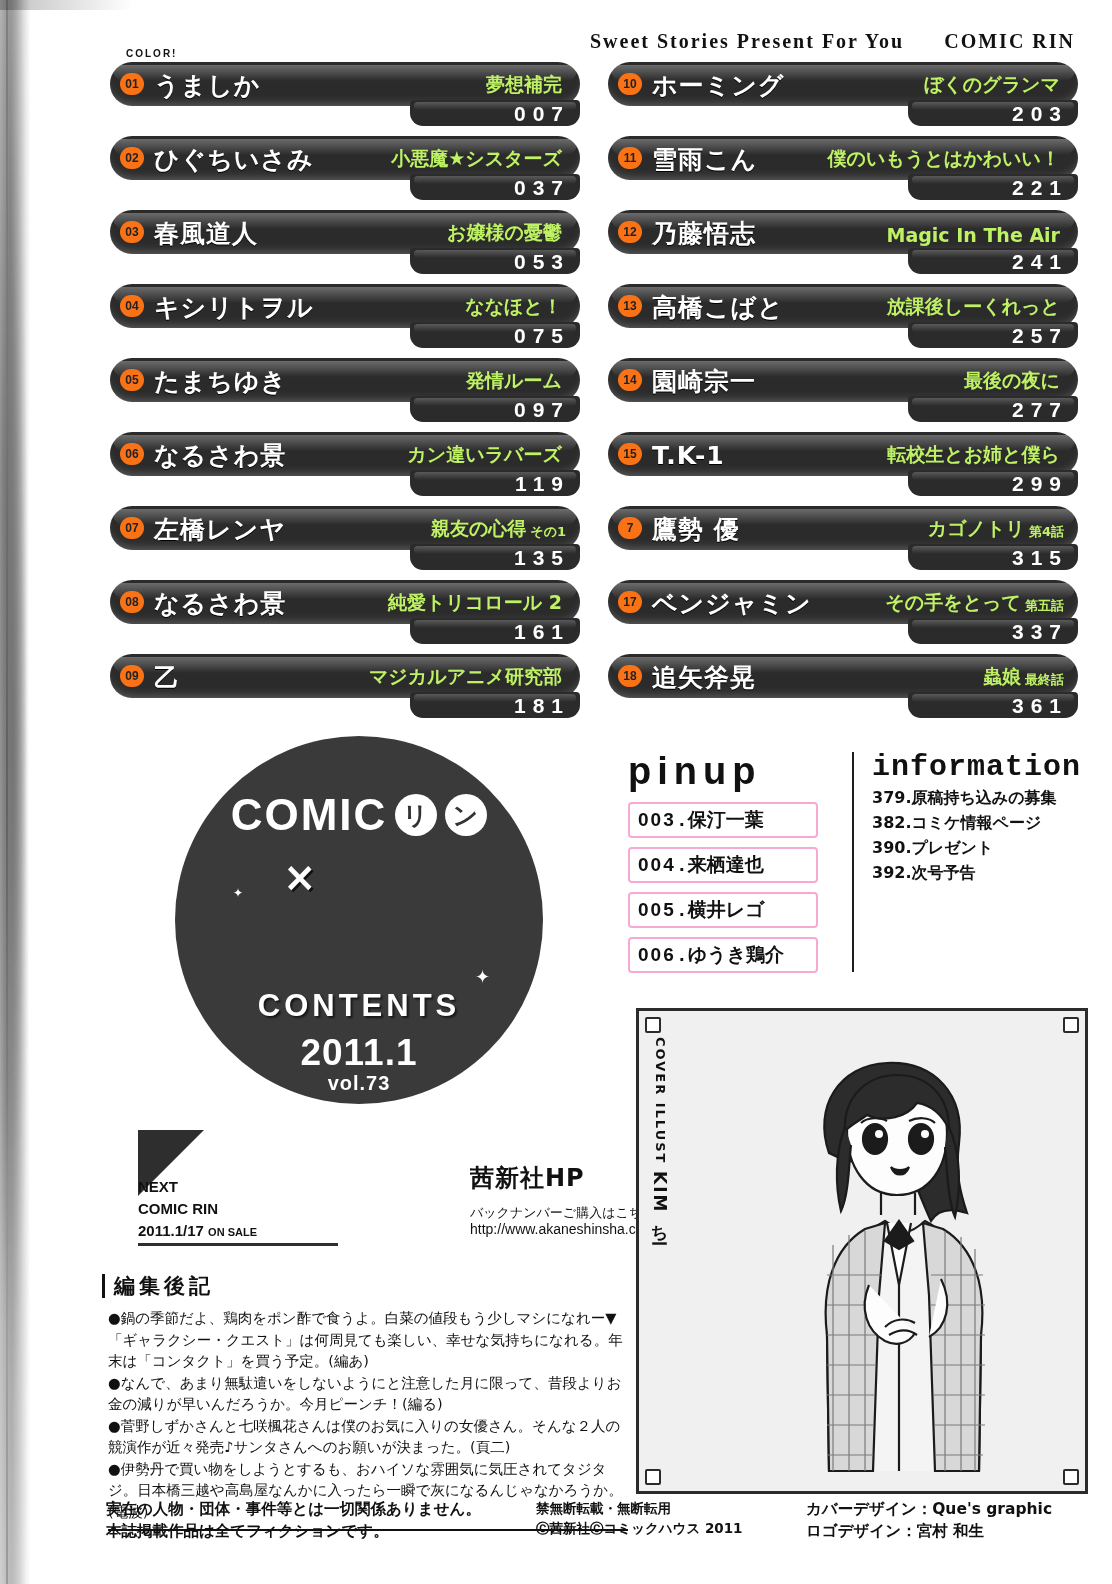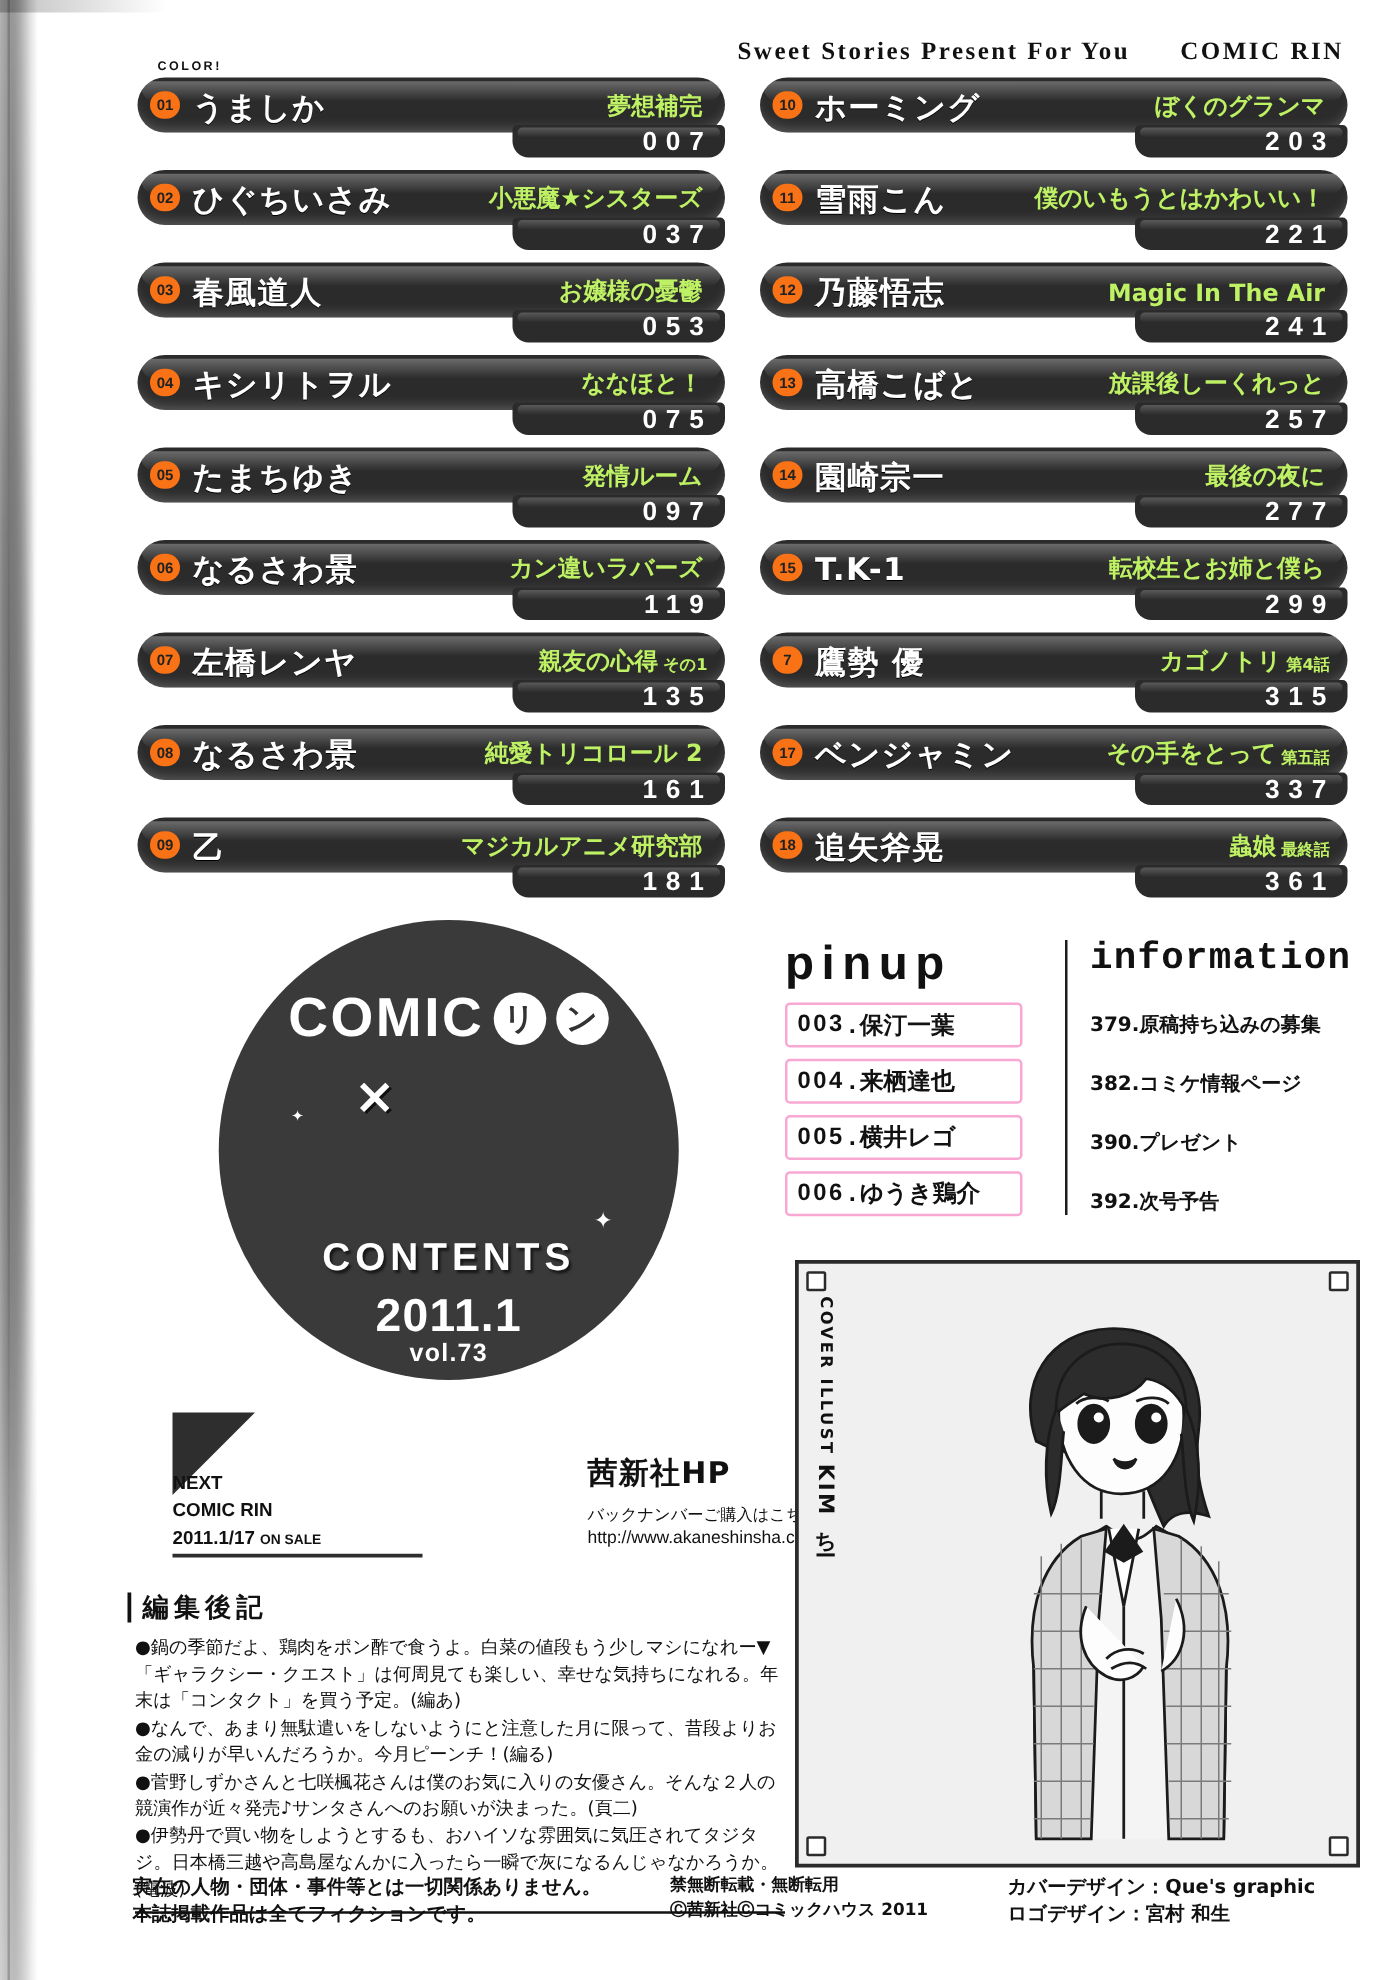--- a/index.html
+++ b/index.html
@@ -109,21 +109,21 @@
   .pin-num{font-size:19px;font-weight:800;margin-left:8px;letter-spacing:2px;
     font-family:"Liberation Sans",sans-serif;}
   .pin-dot{margin:0 3px;font-weight:800;}
   .pin-name{font-size:19px;font-weight:700;}
 
   .vsep{position:absolute;left:852px;top:752px;width:2px;height:220px;background:#1d1d1d;}
 
   .info{position:absolute;left:872px;top:750px;width:210px;}
   .info-h{font-size:30px;font-weight:800;letter-spacing:1px;color:#111;
     font-family:Liberation Mono, monospace;}
-  .info-item{font-size:16px;font-weight:700;margin-top:26px;}
+  .info-item{font-size:16px;font-weight:700;margin-top:4px;}
 
   
   .cover{position:absolute;left:636px;top:1008px;width:446px;height:480px;
     background:#f0f0f0;border:3px solid #2b2b2b;}
   .cover .corner{position:absolute;width:12px;height:12px;border:2px solid #2b2b2b;background:#fff;border-radius:2px;}
   .cover .c1{left:6px;top:6px;} .cover .c2{right:6px;top:6px;}
   .cover .c3{left:6px;bottom:6px;} .cover .c4{right:6px;bottom:6px;}
   .cover-label{position:absolute;left:10px;top:26px;writing-mode:vertical-rl;
     font-size:13px;letter-spacing:2px;font-weight:700;color:#111;}
   .cover-label .big{font-size:17px;}

